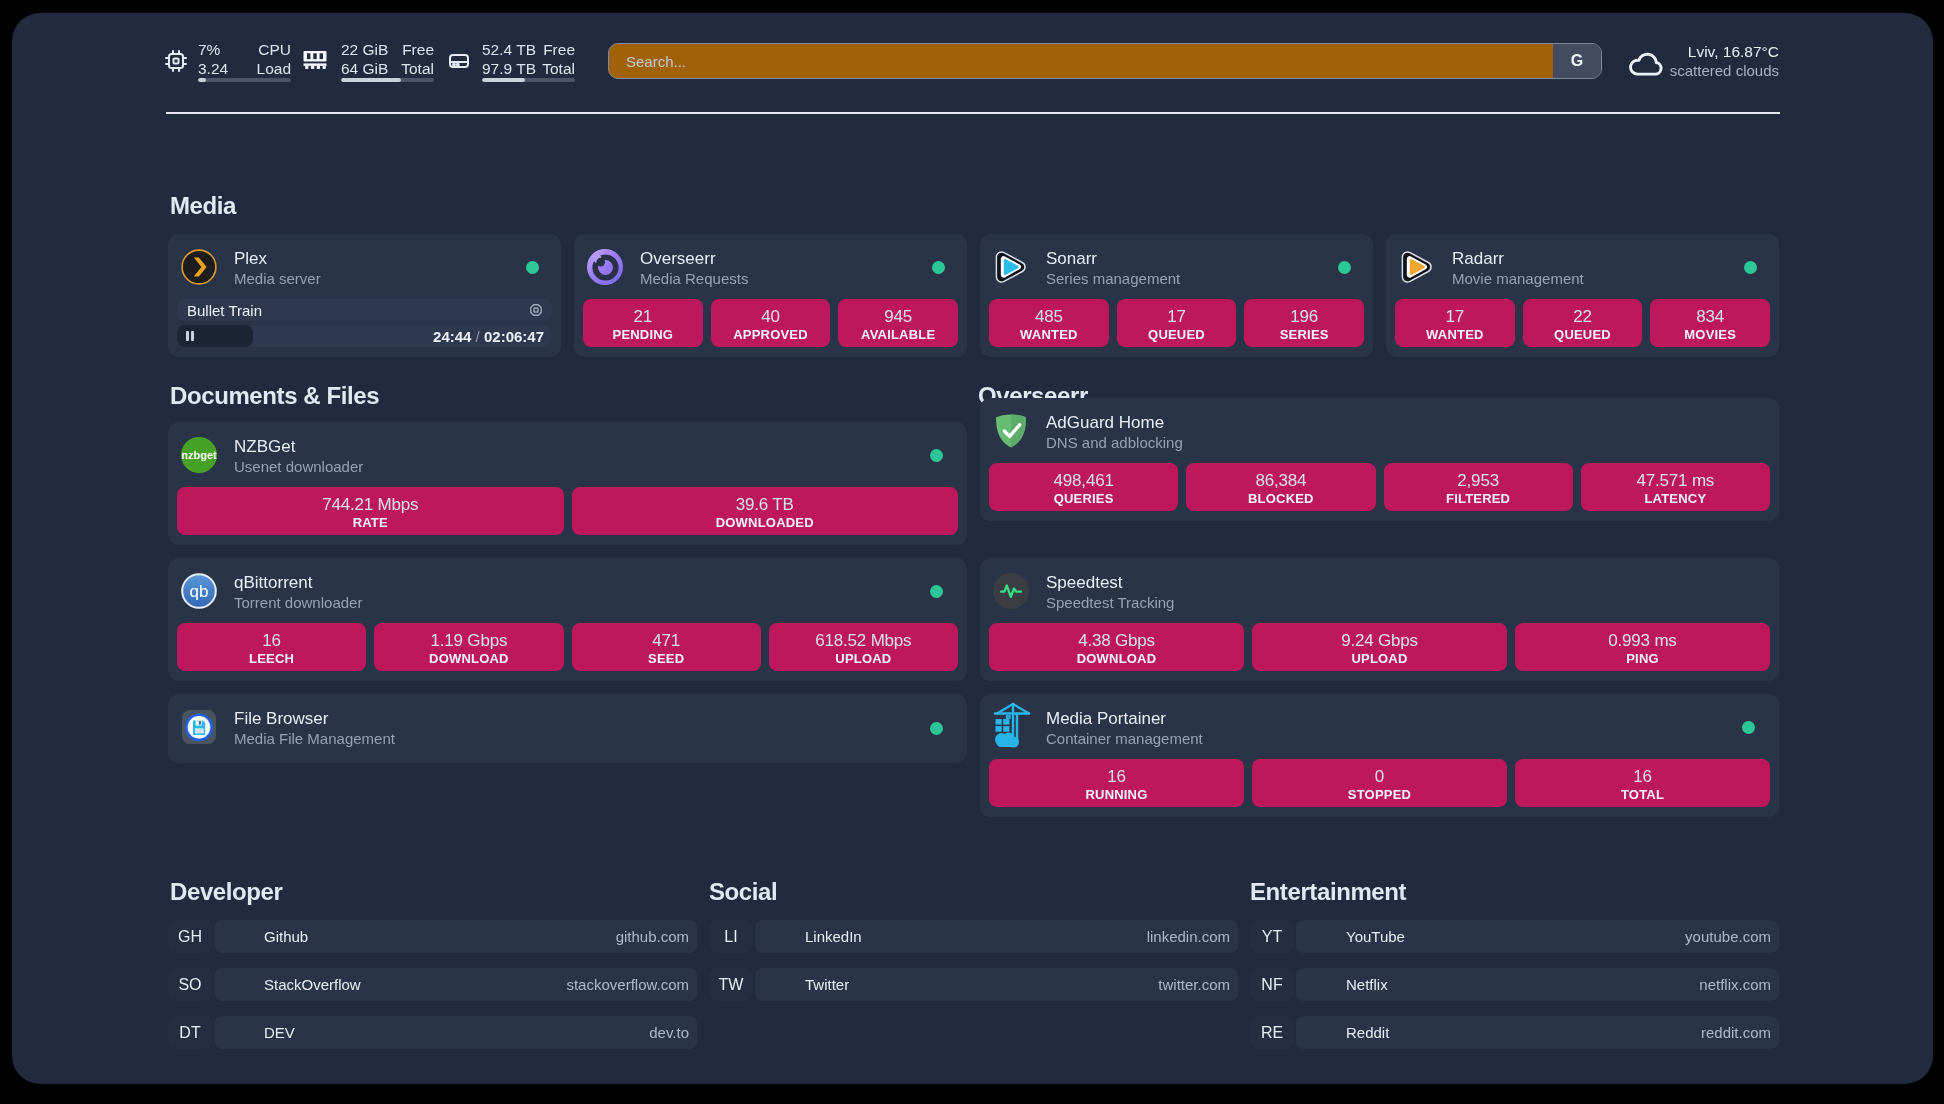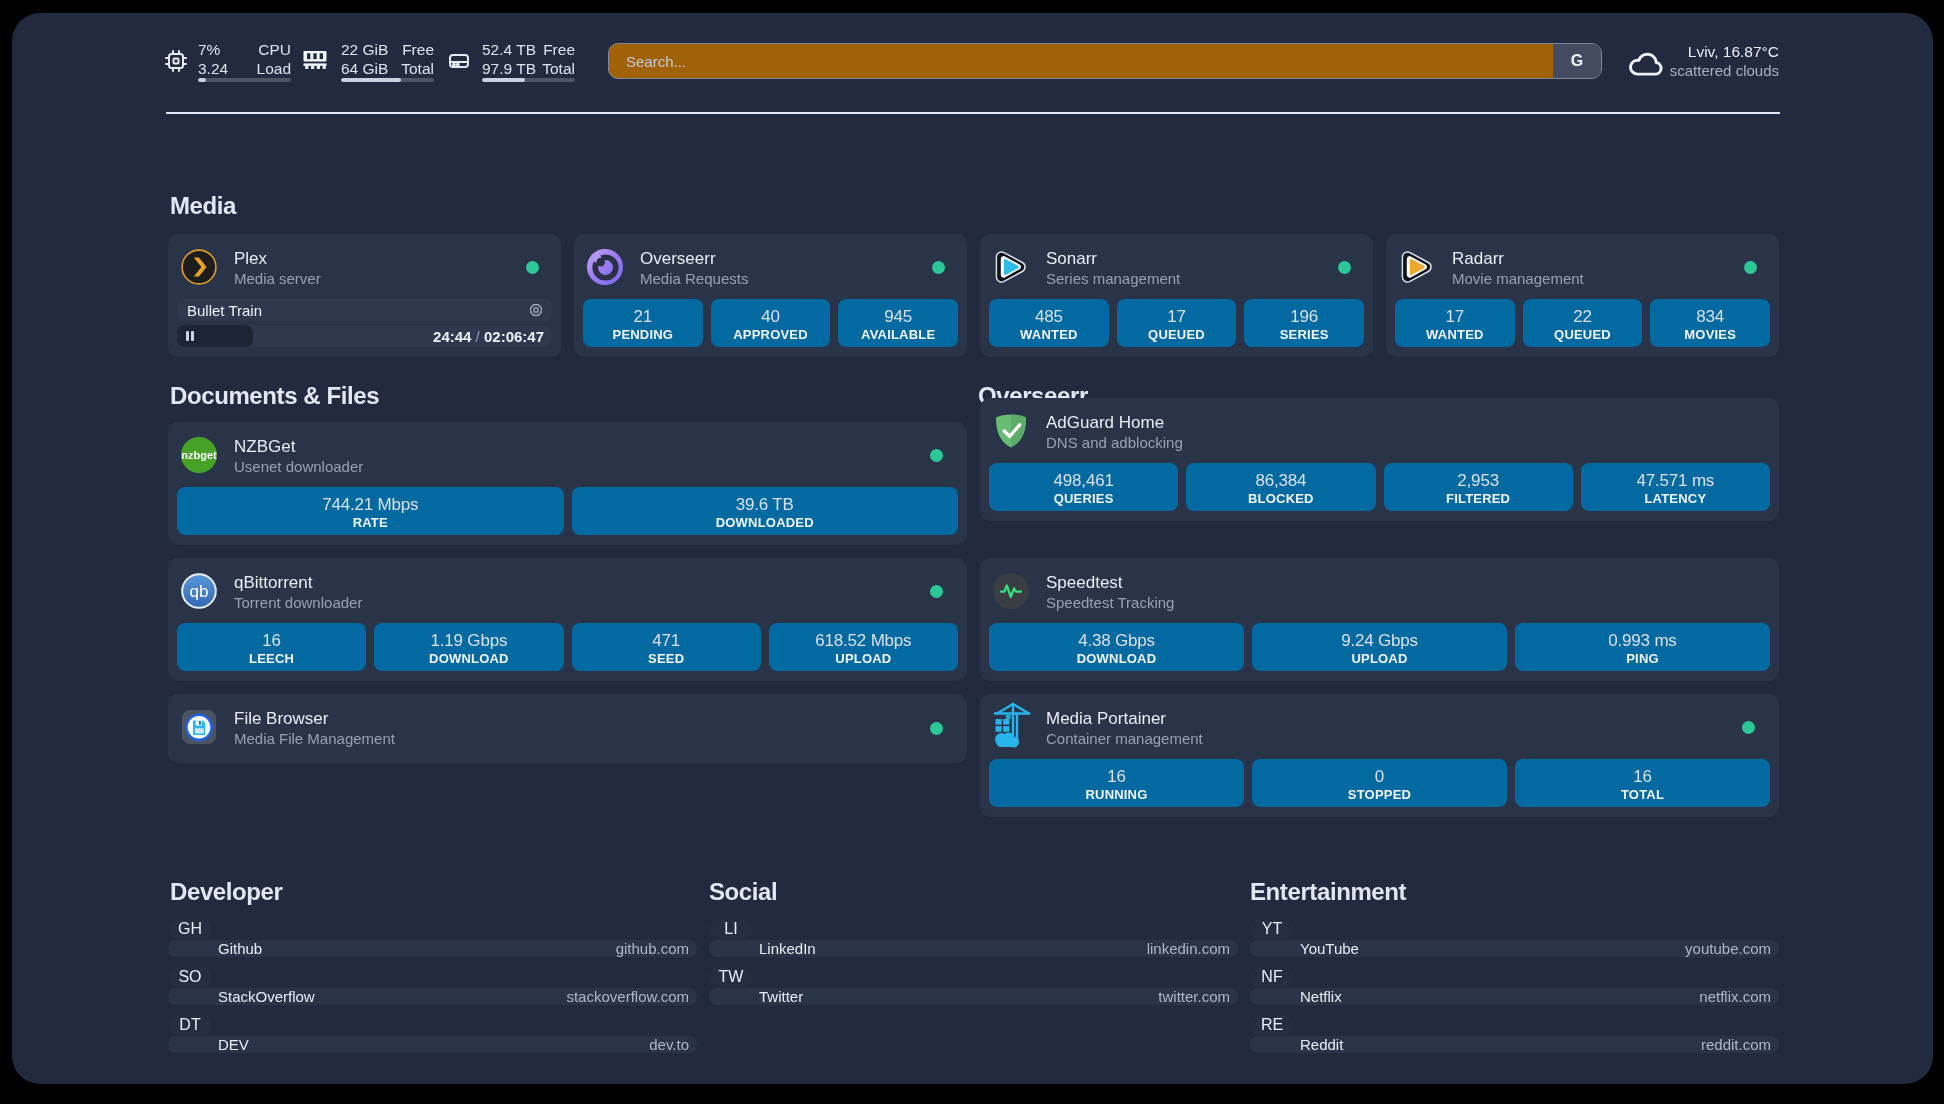--- a/index.html
+++ b/index.html
@@ -27,38 +27,38 @@
 
 
 .h2 { position:absolute; font-size:24px; font-weight:700; color:#e2e8f2; letter-spacing:-0.4px; }
 
 .card { position:absolute; background:#2a3449; border-radius:10px; }
 .svcicon { position:absolute; left:13px; top:15px; width:36px; height:36px; }
 .svctitle { position:absolute; left:66px; top:14px; font-size:17px; font-weight:500; color:#e9edf4; line-height:22px; }
 .svcsub { position:absolute; left:66px; top:35px; font-size:15px; color:#96a2b5; line-height:19px; }
 .dot { position:absolute; right:22px; top:27px; width:13px; height:13px; border-radius:50%; background:#2cc796; }
 .stats { position:absolute; left:9px; right:9px; top:65px; height:48px; display:flex; gap:8px; }
-.stat { flex:1; background:#0369a1; border-radius:8px; display:flex; flex-direction:column; align-items:center; justify-content:center; padding-top:3px; }
+.stat { flex:1; background:#be185d; border-radius:8px; display:flex; flex-direction:column; align-items:center; justify-content:center; padding-top:3px; }
 .stat .n { font-size:17px; color:#d9e0ea; line-height:20px; letter-spacing:-0.2px; }
 .stat .l { font-size:13px; font-weight:700; color:#f2f5fa; line-height:16px; letter-spacing:0.2px; }
 
 
 .prow { position:absolute; left:9px; right:9px; background:#2e394f; border-radius:8px; }
 .prow1 { top:65px; height:22px; }
 .prow2 { top:91px; height:22px; }
 .prow1 .t { position:absolute; left:10px; top:3px; font-size:15px; color:#eef1f6; }
 .prow1 svg { position:absolute; right:9px; top:4px; width:14px; height:14px; color:#9aa6b8; }
 .pausepill { position:absolute; left:0px; top:0px; width:76px; height:22px; border-radius:8px; background:#1d2535; }
 .pausepill .bars { position:absolute; left:9px; top:6px; width:9px; height:10px; display:flex; gap:2px; }
 .pausepill .bars i { width:3px; height:10px; background:#ccd4e0; border-radius:1px; }
 .ptime { position:absolute; right:8px; top:3px; font-size:15px; font-weight:600; color:#eef2f7; }
 .ptime .sep { color:#8d99ad; font-weight:400; }
 
 
-.bmrow { position:absolute; height:33px; display:flex; gap:2px;flex-direction:column; }
+.bmrow { position:absolute; height:33px; display:flex; gap:2px; }
 .bmabbr { width:44px; background:#242e40; color:#e9eef5; font-size:16px; font-weight:500; display:flex; align-items:center; justify-content:center; flex:none; border-radius:8px; }
 .bmbody { flex:1; background:#2a3449; display:flex; align-items:center; justify-content:space-between; padding-left:14px; padding-right:8px; border-radius:8px; }
 .bmname { font-size:15px; color:#e9edf4;margin-left:36px; }
 .bmurl { font-size:15px; color:#aeb8c8; }
 </style>
 </head>
 <body>
 <div class="panel"></div>
 
 <svg class="resicon" style="left:164px; top:49px;" viewBox="0 0 24 24" fill="none" stroke="currentColor" stroke-width="2" stroke-linecap="round" stroke-linejoin="round">

